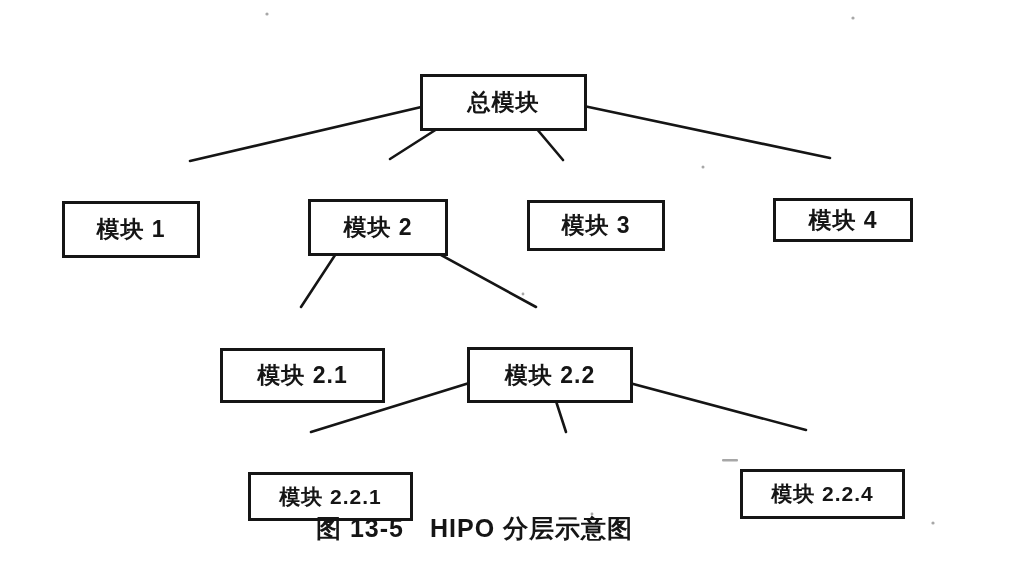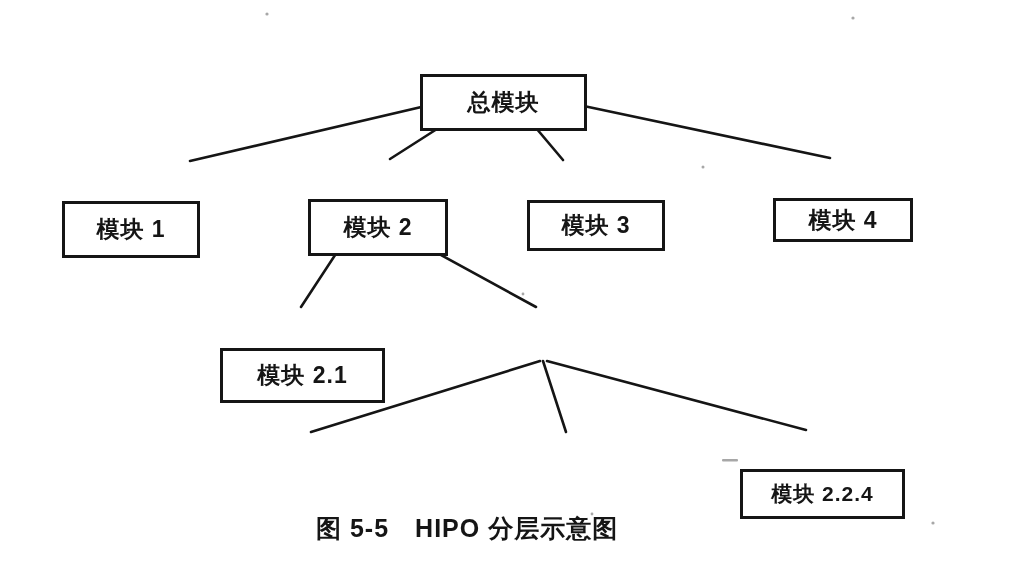--- a/index.html
+++ b/index.html
@@ -90,19 +90,25 @@
   </div>
   <div class="node n-m3">
     <span>模块 3</span>
   </div>
   <div class="node n-m4">
     <span>模块 4</span>
   </div>
   <div class="node n-m21">
     <span>模块 2.1</span>
   </div>
+  <div class="node n-m22">
+    <span>模块 2.2</span>
+  </div>
+  <div class="node n-m221">
+    <span>模块 2.2.1</span>
+  </div>
   <div class="node n-m224">
     <span>模块 2.2.4</span>
   </div>
 
-  <div class="caption">图 5-5　HIPO 分层示意图</div>
+  <div class="caption">图 13-5　HIPO 分层示意图</div>
 
 </div>
 
 </body></html>

